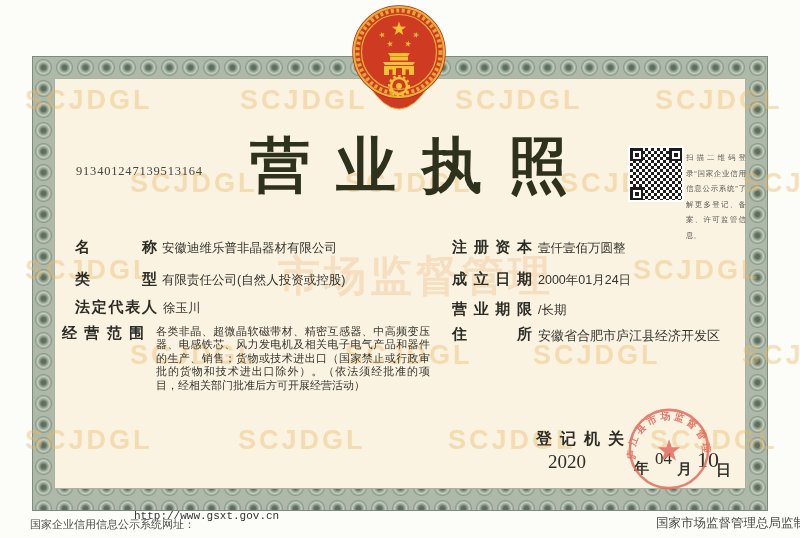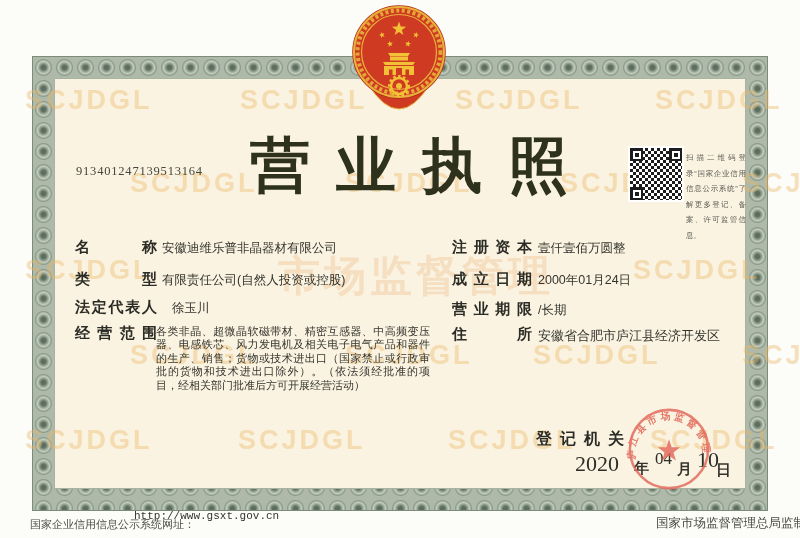--- a/index.html
+++ b/index.html
@@ -118,39 +118,39 @@
   </div>
   <div class="qr-caption">扫描二维码登录“国家企业信用信息公示系统”了解更多登记、备案、许可监管信息。</div>
 
   <div class="flabel" style="left:75px;top:238px">名称</div>
   <div class="fvalue" style="left:162px;top:240px">安徽迪维乐普非晶器材有限公司</div>
 
   <div class="flabel" style="left:75px;top:270px">类型</div>
   <div class="fvalue" style="left:162px;top:272px">有限责任公司(自然人投资或控股)</div>
 
   <div class="flabel" style="left:75px;top:298px">法定代表人</div>
-  <div class="fvalue" style="left:172px;top:300px">徐玉川</div>
+  <div class="fvalue" style="left:163px;top:300px">徐玉川</div>
 
-  <div class="flabel" style="left:75px;top:324px">经营范围</div>
+  <div class="flabel" style="left:62px;top:324px">经营范围</div>
   <div class="fvalue scope" style="left:156px;top:325px">各类非晶、超微晶软磁带材、精密互感器、中高频变压器、电感铁芯、风力发电机及相关电子电气产品和器件的生产、销售；货物或技术进出口（国家禁止或行政审批的货物和技术进出口除外）。（依法须经批准的项目，经相关部门批准后方可开展经营活动）</div>
 
   <div class="flabel" style="left:452px;top:238px;width:80px">注册资本</div>
   <div class="fvalue" style="left:538px;top:240px">壹仟壹佰万圆整</div>
 
   <div class="flabel" style="left:452px;top:270px;width:80px">成立日期</div>
   <div class="fvalue" style="left:538px;top:272px">2000年01月24日</div>
 
   <div class="flabel" style="left:452px;top:300px;width:80px">营业期限</div>
   <div class="fvalue" style="left:538px;top:302px">/长期</div>
 
   <div class="flabel" style="left:452px;top:325px;width:80px">住所</div>
   <div class="fvalue" style="left:538px;top:327px;font-size:13px">安徽省合肥市庐江县经济开发区</div>
 
   <div class="reg-label">登记机关</div>
-  <span class="d-num" style="left:575px;top:451px;font-size:22px">2020</span>
+  <span class="d-num" style="left:548px;top:451px;font-size:19px">2020</span>
   <span class="d-unit" style="left:634px;top:459px">年</span>
   <span class="d-num" style="left:655px;top:449px;font-size:17px">04</span>
   <span class="d-unit" style="left:677px;top:460px">月</span>
   <span class="d-num" style="left:697px;top:447px;font-size:22px">10</span>
   <span class="d-unit" style="left:716px;top:461px">日</span>
 
   <svg class="seal" width="88" height="88" viewBox="0 0 90 90">
     <circle cx="45" cy="45" r="40" fill="none" stroke="#e2685a" stroke-width="2.6"></circle>
     <polygon points="45,35 47.8,43.1 56.4,43.3 49.6,48.5 52.1,56.7 45,51.8 37.9,56.7 40.4,48.5 33.6,43.3 42.2,43.1" fill="#e2685a"></polygon>
     <path id="sealArc" d="M 11,58 A 35,35 0 1 1 79,58" fill="none"></path>

